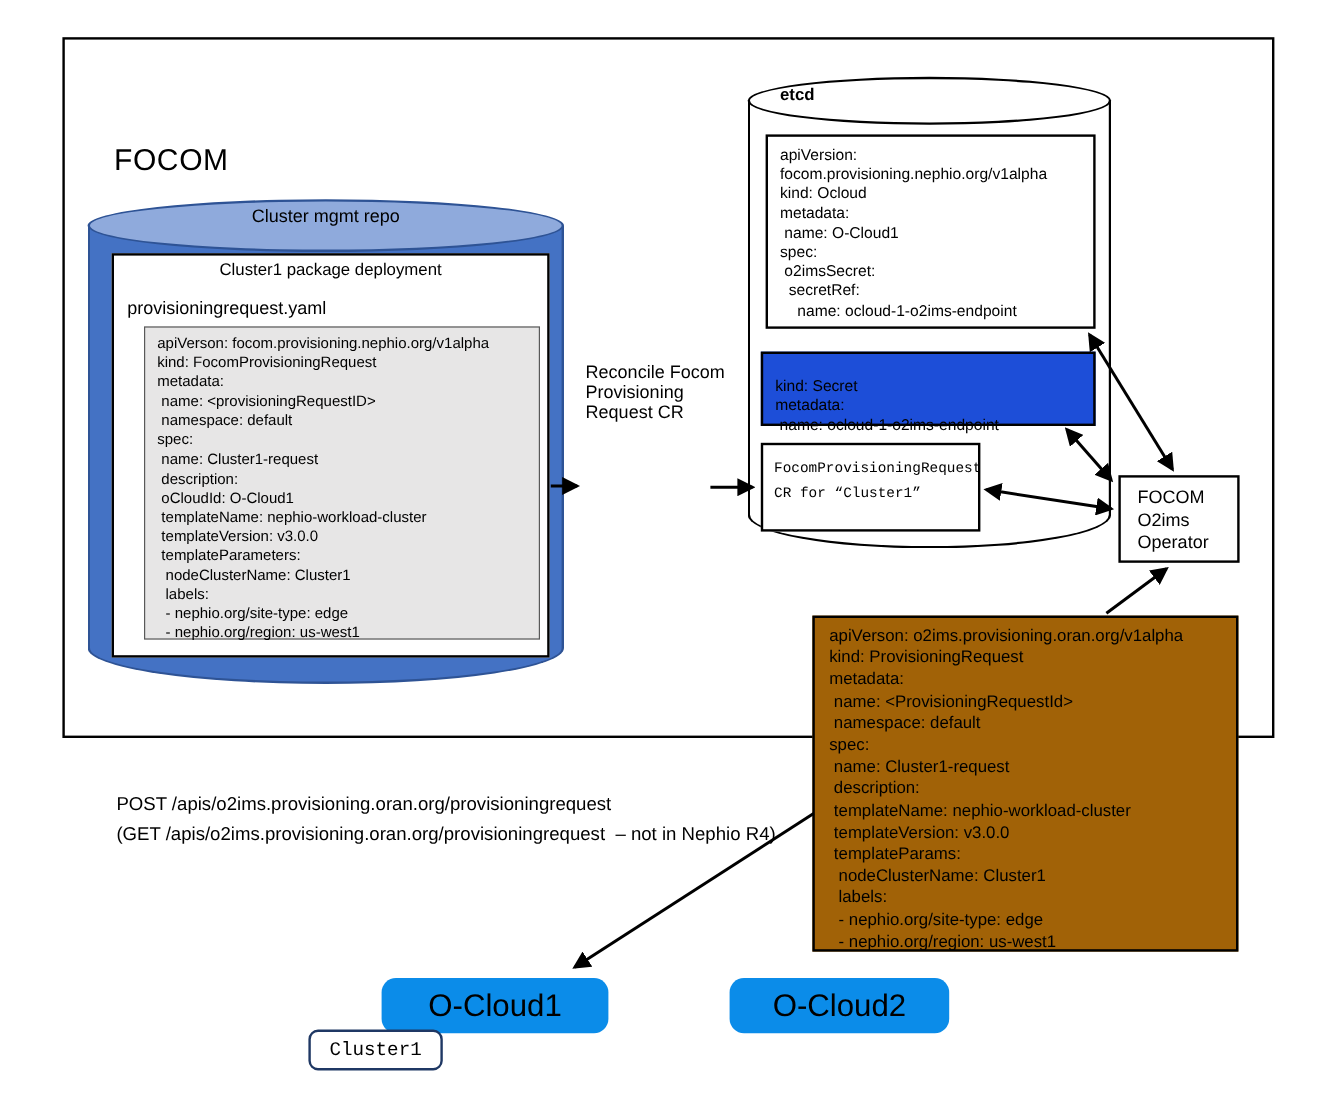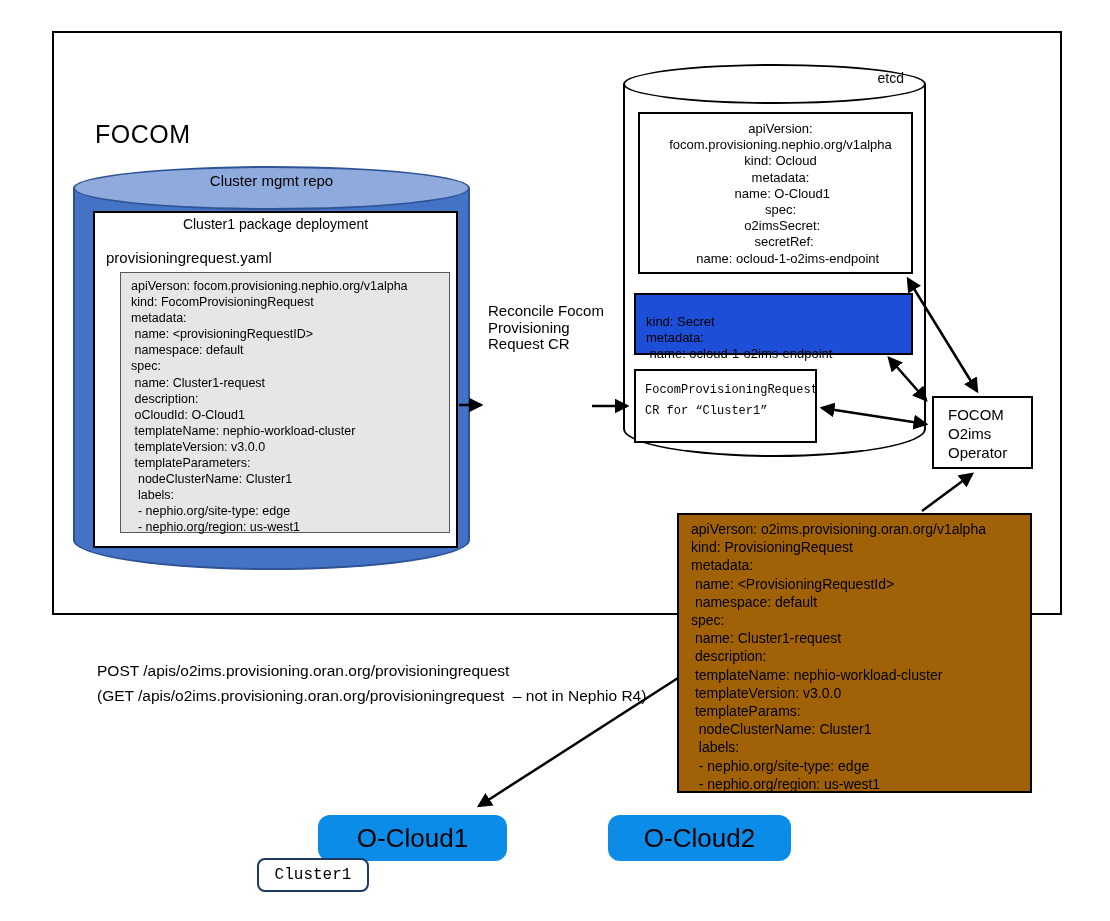--- a/index.html
+++ b/index.html
@@ -21,22 +21,22 @@
   .pr-filename{left:106px;top:249px;font-size:15px;z-index:4;}
   .yaml{white-space:pre;z-index:4;}
   .gray-yaml{left:120px;top:272px;width:330px;height:261px;background:#E7E6E6;border:1.5px solid #595959;box-sizing:border-box;font-size:12.5px;line-height:16.1px;padding:5px 0 0 10px;}
   
   .reconcile{left:488px;top:303px;width:130px;font-size:15px;line-height:16.5px;white-space:pre-line;z-index:4;}
   .flux-box{left:487px;top:375px;width:103px;height:70px;background:#fff;border:2.5px solid #000;box-sizing:border-box;z-index:4;
             display:flex;align-items:center;justify-content:center;text-align:center;font-size:15px;line-height:19px;white-space:pre-line;}
   
   .etcd-body{left:623px;top:84px;width:303px;height:373px;background:#fff;border:2px solid #000;border-top:none;border-radius:0 0 50% 50% / 0 0 28px 28px;box-sizing:border-box;z-index:2;}
   .etcd-ellipse{left:623px;top:64px;width:303px;height:40px;background:#fff;border:2px solid #000;border-radius:50%;box-sizing:border-box;z-index:3;}
-  .etcd-title{left:601px;top:70px;width:303px;text-align:right;font-size:14px;z-index:4;}
-  .ocloud-cr{left:638px;top:112px;width:275px;height:162px;background:#fff;border:2px solid #000;box-sizing:border-box;font-size:13px;line-height:16.2px;padding:7px 0 0 10px;text-align:center;}
+  .etcd-title{left:650px;top:70px;width:303px;text-align:left;font-size:14px;z-index:4;font-weight:bold;}
+  .ocloud-cr{left:638px;top:112px;width:275px;height:162px;background:#fff;border:2px solid #000;box-sizing:border-box;font-size:13px;line-height:16.2px;padding:7px 0 0 10px;}
   .secret-cr{left:634px;top:293px;width:279px;height:62px;background:#1d4ed8;border:2px solid #000;box-sizing:border-box;font-size:13px;line-height:16.2px;padding:19px 0 0 10px;}
   .focompr-cr{left:634px;top:369px;width:183px;height:74px;background:#fff;border:2.5px solid #000;box-sizing:border-box;font-size:12px;line-height:21px;padding:9px 0 0 9px;white-space:pre-line;z-index:4;font-family:Liberation Mono, monospace;}
   
   .op-box{left:932px;top:396px;width:101px;height:73px;background:#fff;border:2.5px solid #000;box-sizing:border-box;z-index:4;
           font-size:15px;line-height:19px;padding:7px 0 0 14px;white-space:pre-line;}
   
   .big-yaml{left:677px;top:513px;width:355px;height:280px;background:#a16207;border:2px solid #000;box-sizing:border-box;font-size:14px;line-height:18.2px;padding:5px 0 0 12px;z-index:4;}
   
   .api-note{left:97px;top:658px;font-size:15.5px;line-height:25px;white-space:pre-wrap;z-index:4;}
   

